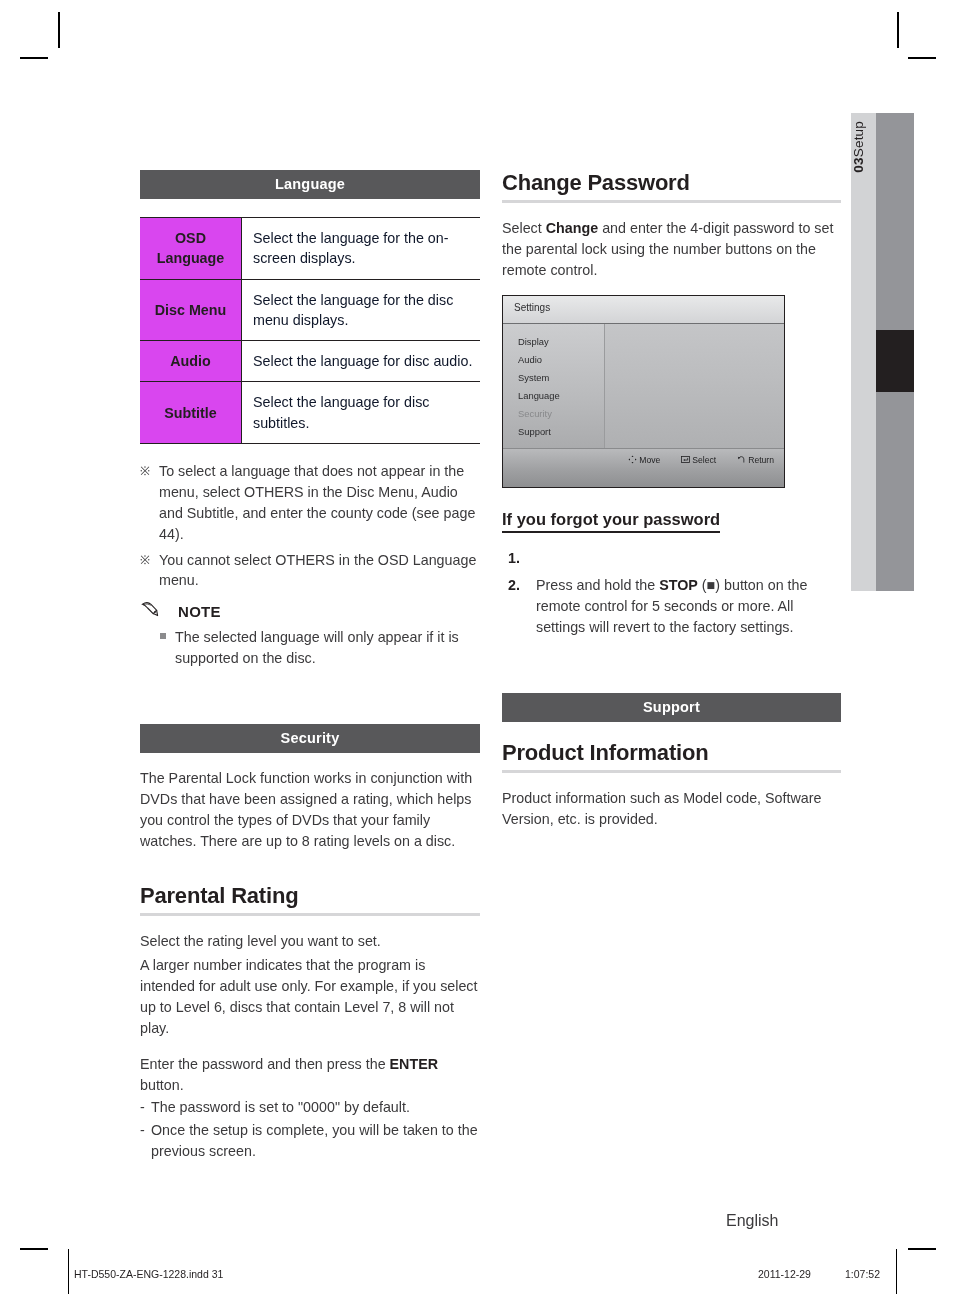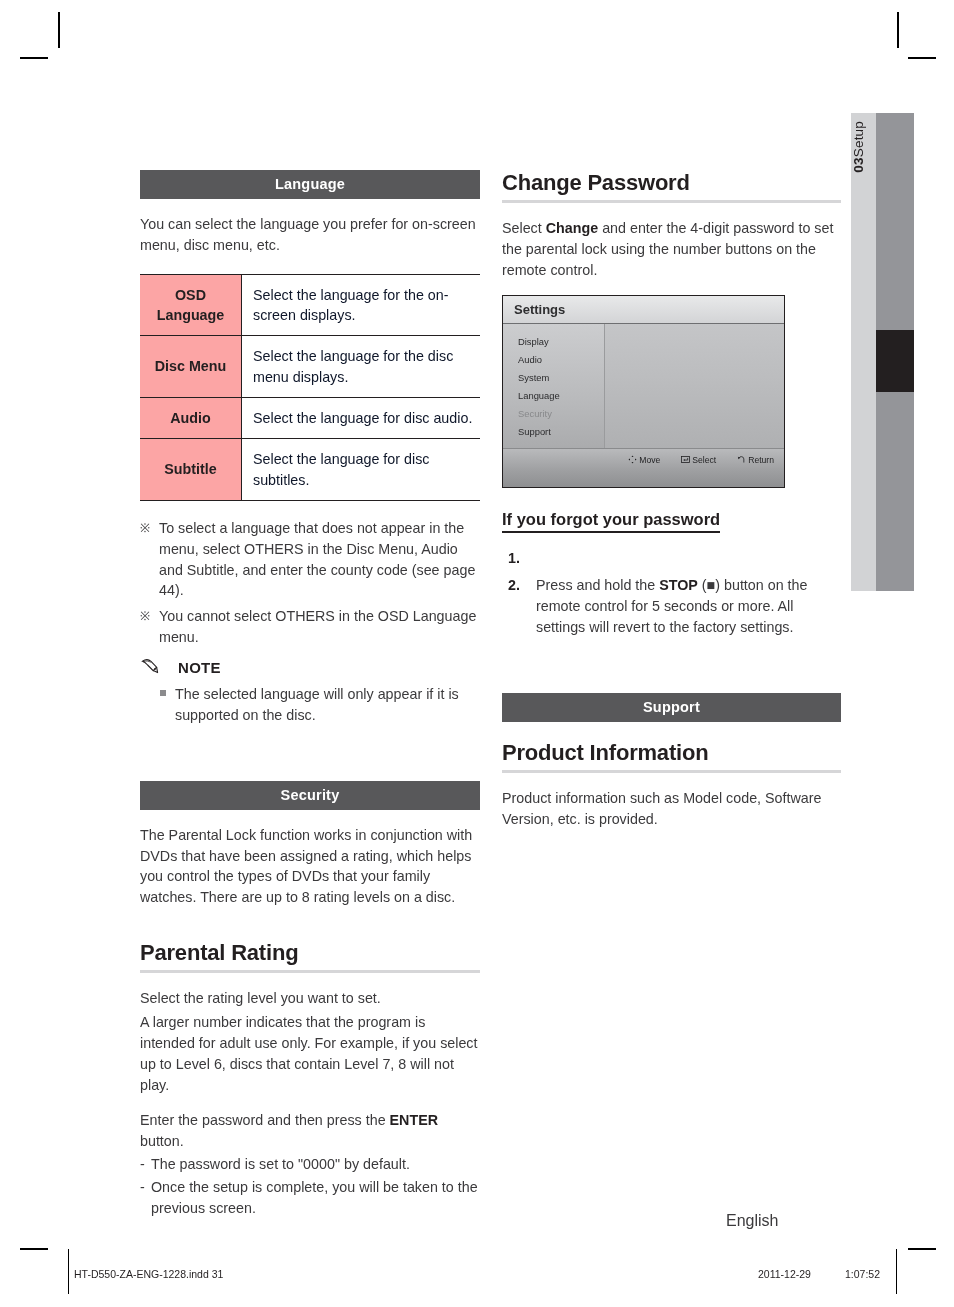--- a/index.html
+++ b/index.html
@@ -133,21 +133,21 @@
   table.lang-table td {
     border-bottom: 1.3px solid #231f20;
     font-size: 14.3px;
     line-height: 1.42;
     color: #0f172a;
     vertical-align: middle;
     padding: 10px 6px;
   }
   table.lang-table tr:first-child td { border-top: 1.3px solid #231f20; }
   table.lang-table td.lbl {
-    background: #fca5a5;
+    background: #d946ef;
     width: 93px;
     text-align: center;
     font-weight: bold;
     color: #231f20;
     padding: 9px 4px;
     border-right: 1.3px solid #231f20;
   }
   table.lang-table td.desc { padding-left: 11px; }
 
   
@@ -239,23 +239,22 @@
   #osd-titlebar {
     position: absolute;
     left: 0; top: 0; right: 0;
     height: 27px;
     background: linear-gradient(180deg,#e8e9ea 0%,#d3d4d6 100%);
     border-bottom: 1.3px solid #6e6f71;
   }
   #osd-title {
     position: absolute;
     left: 11px; top: 6px;
-    font-size: 13px;
+    font-size: 10px;
     color: #2e2e30;
-    font-weight: bold;
   }
   #osd-sidepanel {
     position: absolute;
     left: 0; top: 28px;
     width: 101px;
     bottom: 38px;
     background: linear-gradient(180deg,#cccdcf 0%,#b9babc 60%,#aaabad 100%);
     border-right: 1px solid #9a9b9d;
   }
   #osd-menu {
@@ -371,21 +370,20 @@
     <span class="num">03</span><span class="gap"></span><span>Setup</span>
   </div>
 </div>
 <div id="side-bar"></div>
 <div id="side-bar-marker"></div>
 
 <div id="col-left">
 
   <div class="band">Language</div>
 
-  <div class="para">You can select the language you prefer for on-screen menu, disc menu, etc.</div>
 
   <table class="lang-table">
     <tbody>
         <tr>
       <td class="lbl">
         <span>OSD</span><br>
         <span>Language</span>
       </td>
       <td class="desc">Select the language for the on-screen displays.</td>
     </tr>

